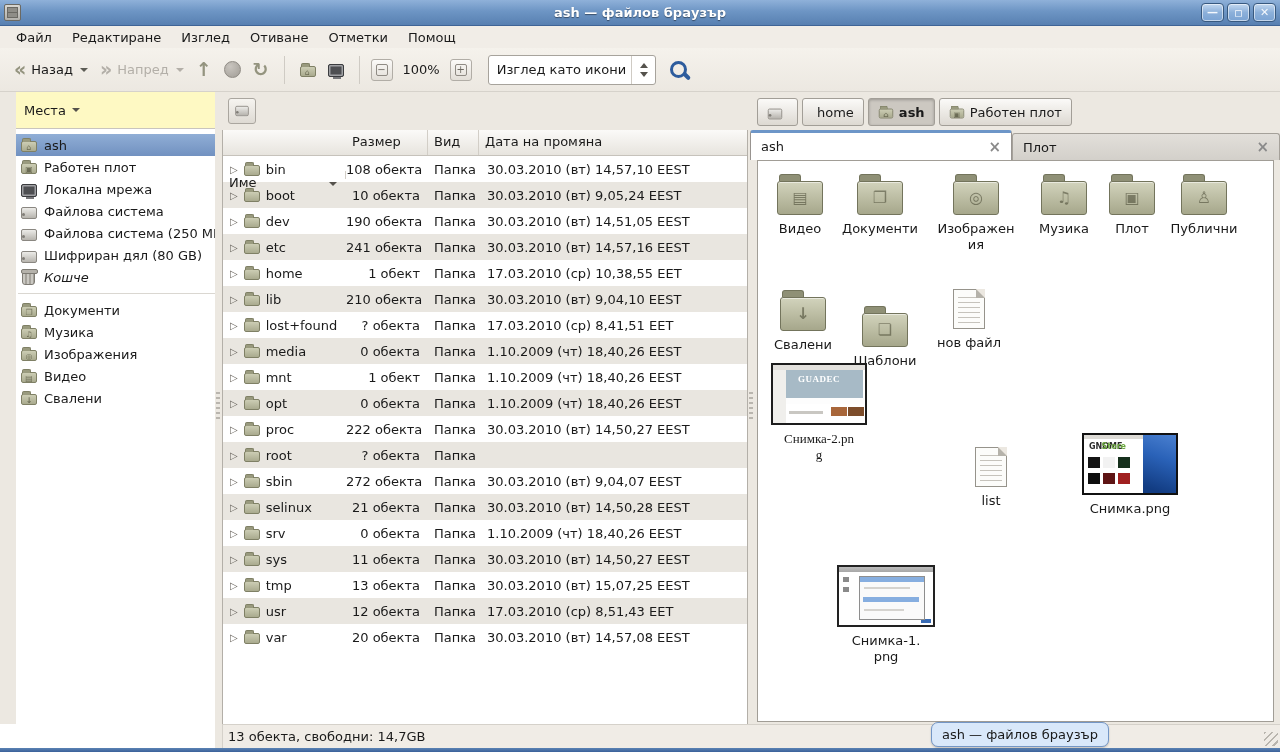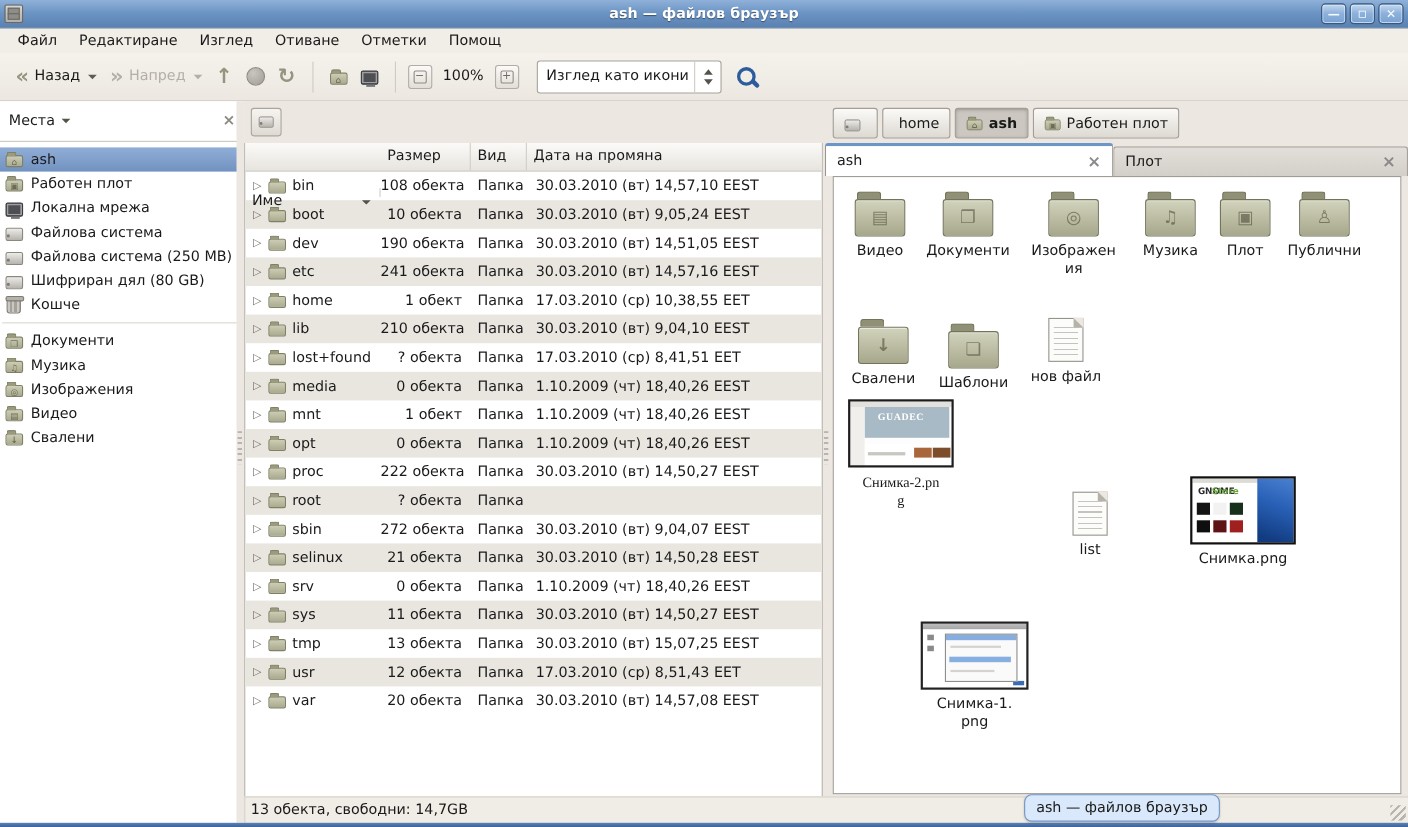--- a/index.html
+++ b/index.html
@@ -100,29 +100,29 @@
       linear-gradient(#8a8a8a,#8a8a8a), linear-gradient(#8a8a8a,#8a8a8a),
       linear-gradient(#3a6cb5,#3a6cb5);
     background-repeat:no-repeat;
     background-size:100% 5px, 6px 5px, 6px 5px, 10px 4px;
     background-position:0 0, 4px 10px, 4px 20px, right 2px bottom 2px; }
   .gicon-lg.thumb-fm::before { content:""; position:absolute; left:20px; top:9px; width:64px; height:42px; background:#fafafa; border:1px solid #8e8e8e;
     background-image:linear-gradient(#86aee0,#86aee0), linear-gradient(#d5d3cf,#d5d3cf), linear-gradient(#86aee0,#86aee0), linear-gradient(#d5d3cf,#d5d3cf);
     background-repeat:no-repeat; background-size:100% 5px, 46px 2px, 56px 5px, 40px 2px; background-position:0 0, 4px 10px, 3px 20px, 4px 32px; }
 
   
-  .sidebar { position:absolute; left:0; top:92px; width:222px; height:656px; background:#ffffff; }
+  .sidebar { position:absolute; left:16px; top:92px; width:222px; height:656px; background:#fef9c3; }
   .side-header { height:36px; display:flex; align-items:center; padding:0 8px; }
   .side-title { }
   .side-title-arrow { width:0; height:0; border-left:4px solid transparent; border-right:4px solid transparent; border-top:4px solid #55524c; margin-left:6px; }
   .side-close { margin-left:auto; color:#8c8982; font-weight:bold; font-size:14px; cursor:pointer; }
   .side-list { background:#fff; height:620px; border-top:1px solid #c9c5be; padding-top:5px; }
   .side-item { height:22px; display:flex; align-items:center; gap:7px; padding:0 4px 0 5px; cursor:pointer; }
   .side-item.selected { background:linear-gradient(#90aed6,#7191c0); }
-  .side-item.sep-after { position:relative; margin-bottom:11px; }
+  .side-item.sep-after { position:relative; margin-bottom:11px;font-style:italic; }
   .side-item.sep-after::after { content:""; position:absolute; left:2px; right:4px; bottom:-6px; border-top:1px solid #dad7d1; }
 
   
   .split1 { position:absolute; left:215px; top:92px; width:7px; height:656px; background:#ece8e1; }
   .split2 { position:absolute; left:748px; top:92px; width:9px; height:632px; background:#ece8e1; }
   .grip { position:absolute; top:300px; left:1px; width:4px; height:30px;
     background:repeating-linear-gradient(#b9b5ae 0 2px, transparent 2px 5px); }
 
   
   .midtop { position:absolute; left:222px; top:92px; width:526px; height:38px; background:#ece8e1; display:flex; align-items:flex-start; padding:6px 0 0 6px; }
@@ -157,21 +157,21 @@
   .iv-item { position:absolute; display:flex; flex-direction:column; align-items:center; width:96px; cursor:pointer; }
   .iv-label { margin-top:6px; text-align:center; line-height:1.2; word-break:break-all; max-width:88px; }
   .iv-item:nth-of-type(1)  { left:-6px;  top:12px; }
   .iv-item:nth-of-type(2)  { left:74px;  top:12px; }
   .iv-item:nth-of-type(3)  { left:170px; top:12px; }
   .iv-item:nth-of-type(3) .iv-label { max-width:84px; }
   .iv-item:nth-of-type(4)  { left:258px; top:12px; }
   .iv-item:nth-of-type(5)  { left:326px; top:12px; }
   .iv-item:nth-of-type(6)  { left:398px; top:12px; }
   .iv-item:nth-of-type(7)  { left:-3px;  top:128px; }
-  .iv-item:nth-of-type(8)  { left:79px;  top:132px; }
+  .iv-item:nth-of-type(8)  { left:79px;  top:144px; }
   .iv-item:nth-of-type(9)  { left:163px; top:124px; }
   .iv-item:nth-of-type(10) { left:13px;  top:202px;font-family:Liberation Serif, serif; }
   .iv-item:nth-of-type(10) .iv-label { max-width:76px; }
   .iv-item:nth-of-type(11) { left:185px; top:282px; }
   .iv-item:nth-of-type(12) { left:324px; top:272px; }
   .iv-item:nth-of-type(13) { left:80px;  top:404px; }
   .iv-item:nth-of-type(13) .iv-label { max-width:76px; }
 
   
   .statusbar { position:absolute; left:222px; top:724px; width:1058px; height:24px; background:#f0ece6; border-top:1px solid #d5d1ca; border-left:1px solid #d5d1ca; display:flex; align-items:center; padding-left:5px; }

